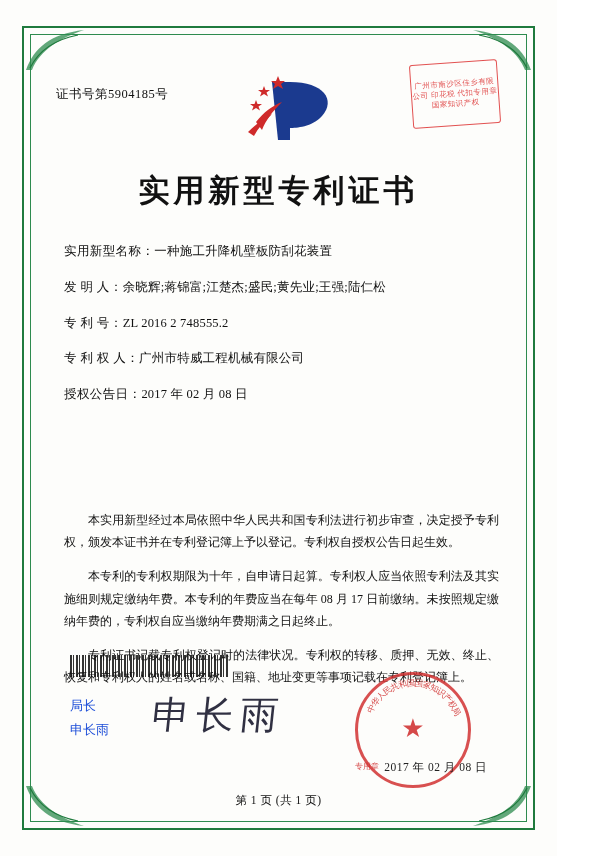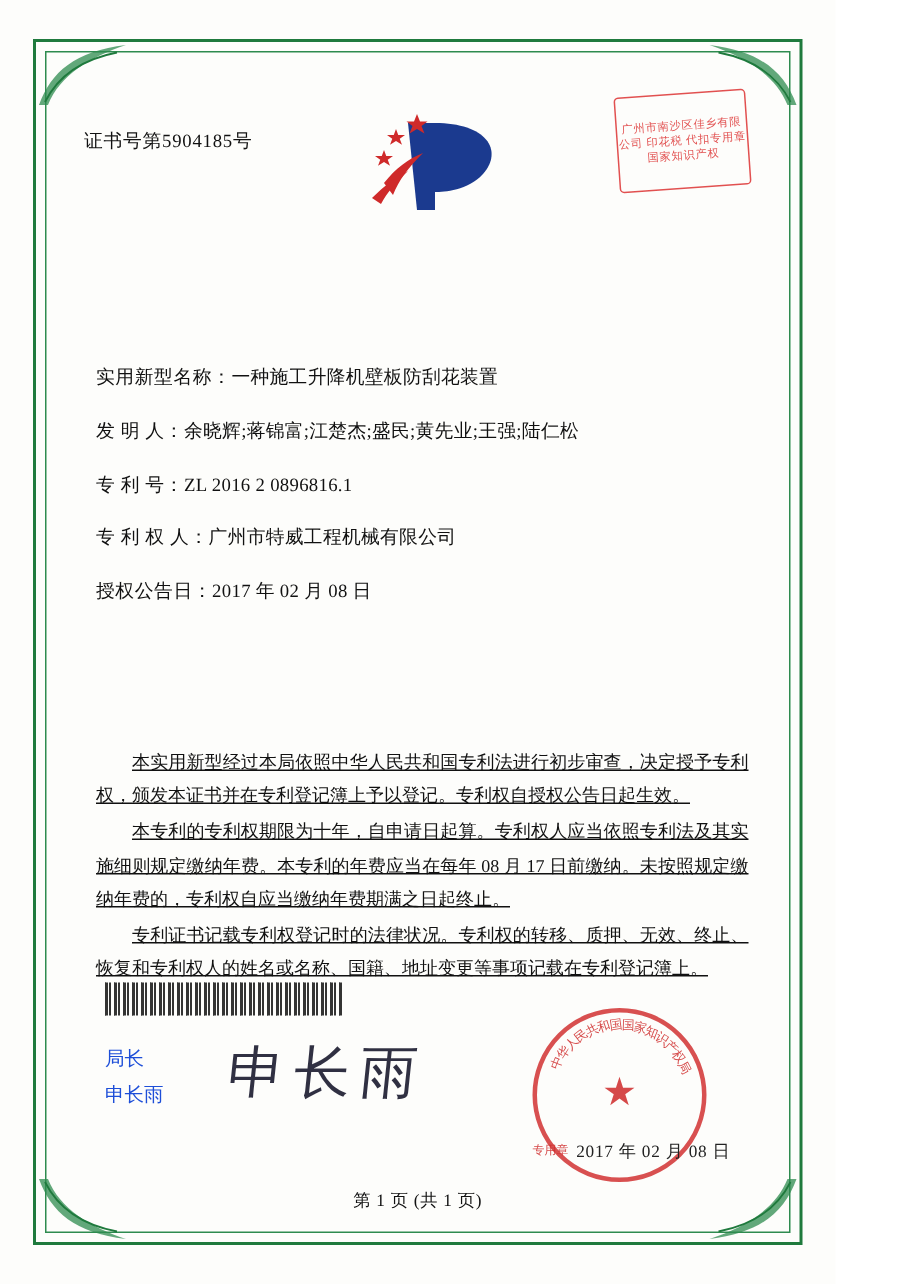--- a/index.html
+++ b/index.html
@@ -101,21 +101,21 @@
 
   
   .body-text{
     position:absolute;
     left:64px;right:58px;top:497px;
     font-size:12px;
     line-height:1.85;
     color:#111;
     text-align:justify;
   }
-  .body-text p{margin:0 0 2px 0;text-indent:24px;text-decoration:underline;}
+  .body-text p{margin:12px 0 2px 0;text-indent:24px;}
 
   
   .barcode{
     position:absolute;
     left:70px;top:655px;
     width:158px;height:22px;
     background:
       repeating-linear-gradient(to right,#111 0 1px,transparent 1px 3px),
       repeating-linear-gradient(to right,#111 0 2px,transparent 2px 6px);
     opacity:.85;
@@ -243,30 +243,31 @@
         <polygon points="26,16 27.5,20 32,20 28.5,22.5 30,26.5 26,24 22,26.5 23.5,22.5 20,20 24.5,20"></polygon>
         <polygon points="18,30 19.5,34 24,34 20.5,36.5 22,40.5 18,38 14,40.5 15.5,36.5 12,34 16.5,34"></polygon>
       </g>
     </svg>
   </div>
 
   <div class="seal-top">
     <div class="seal-text">广州市南沙区佳乡有限公司 印花税 代扣专用章 国家知识产权</div>
   </div>
 
+  <div class="title">实用新型专利证书</div>
 
   <div class="fields">
     <div class="field">
       <span class="lbl">实用新型名称：</span><span class="val">一种施工升降机壁板防刮花装置</span>
     </div>
     <div class="field">
       <span class="lbl">发 明 人：</span><span class="val">余晓辉;蒋锦富;江楚杰;盛民;黄先业;王强;陆仁松</span>
     </div>
     <div class="field">
-      <span class="lbl">专 利 号：</span><span class="val">ZL 2016 2 0896816.1</span>
+      <span class="lbl">专 利 号：</span><span class="val">ZL 2016 2 748555.2</span>
     </div>
     <div class="field">
       <span class="lbl">专 利 权 人：</span><span class="val">广州市特威工程机械有限公司</span>
     </div>
     <div class="field">
       <span class="lbl">授权公告日：</span><span class="val">2017 年 02 月 08 日</span>
     </div>
   </div>
 
   <div class="body-text">

